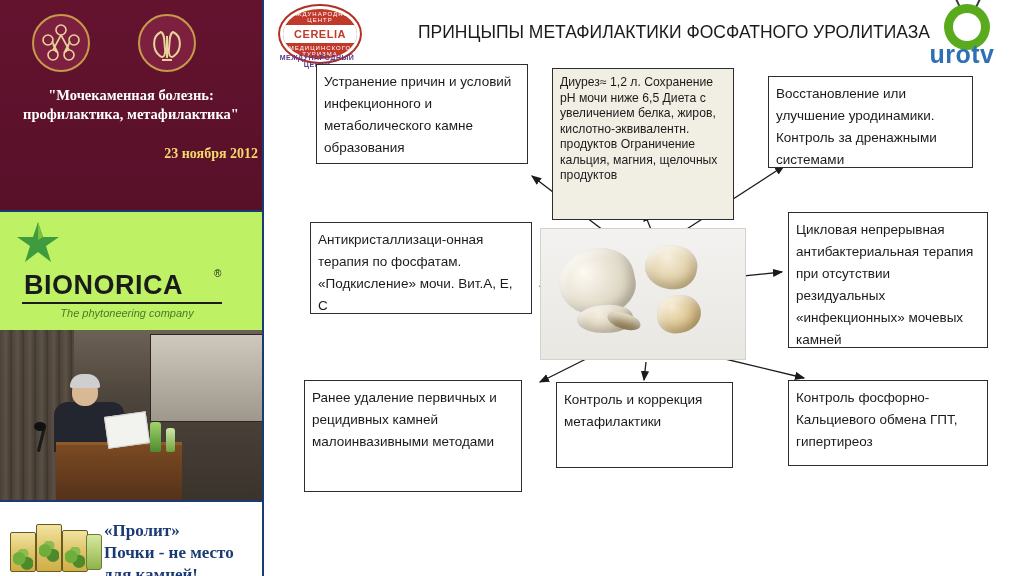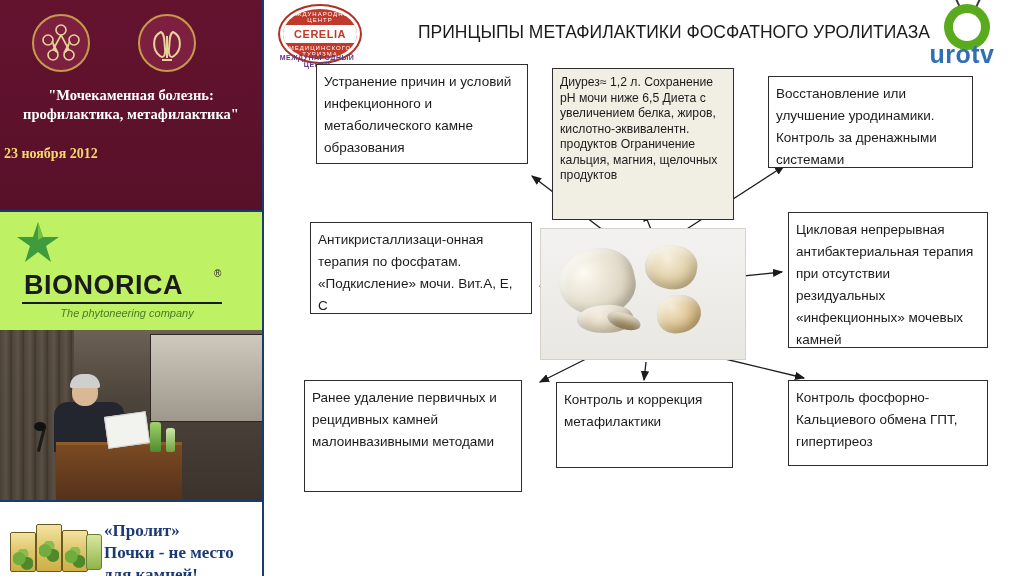--- a/index.html
+++ b/index.html
@@ -69,21 +69,21 @@
     font-size: 14.5px;
     font-weight: bold;
     line-height: 19px;
     font-family: "Liberation Serif", serif;
   }
   .sb-date {
     position: absolute;
     left: 4px;
     top: 146px;
     width: 254px;
-    text-align: left;
+    text-align: right;
     color: #f3d96b;
     font-size: 14px;
     font-weight: bold;
     font-family: "Liberation Serif", serif;
   }
 
   
   .sb-bionorica {
     position: absolute;
     left: 0; top: 210px;

